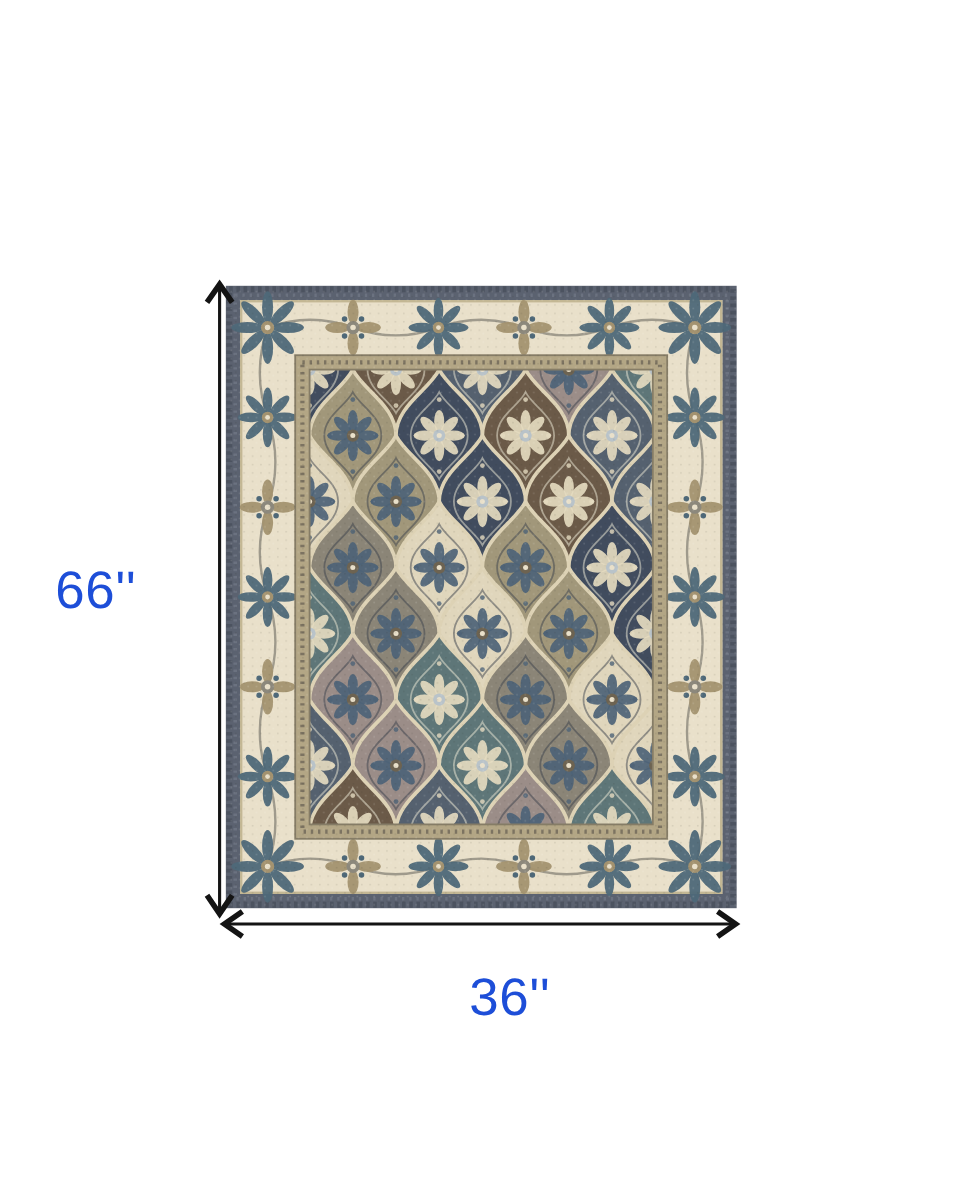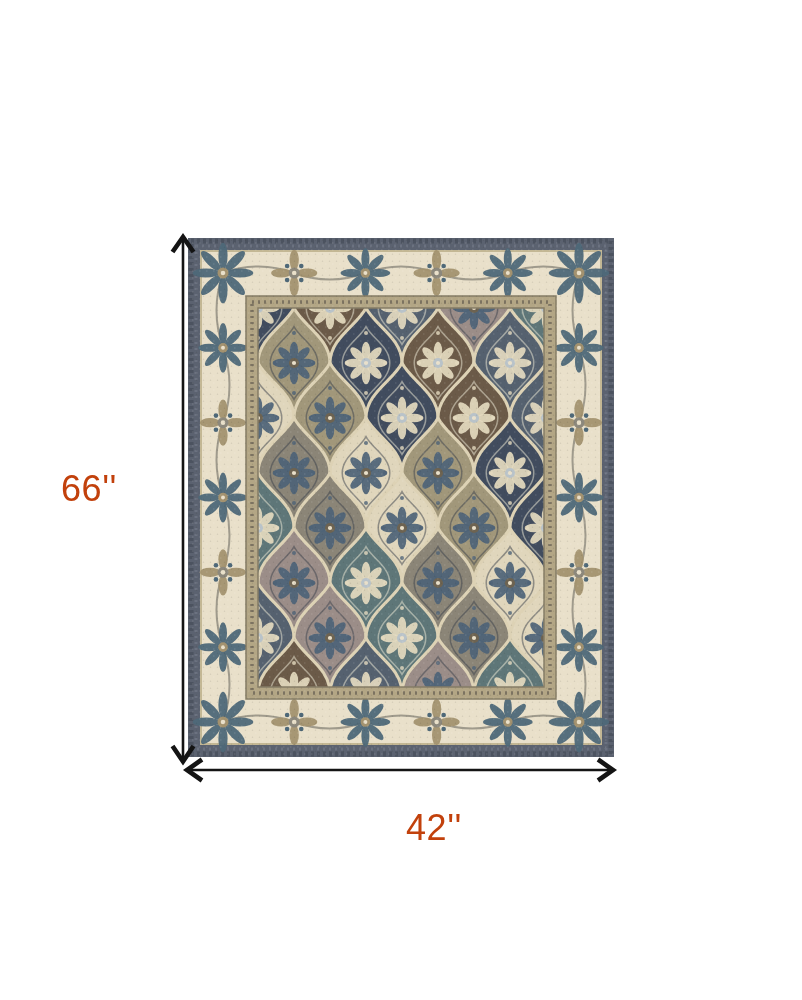--- a/index.html
+++ b/index.html
@@ -11,22 +11,22 @@
   }
   .stage { position: relative; width: 802px; height: 1000px; }
   .rug-wrap { position: absolute; left: 188px; top: 238px; width: 426px; height: 519px; }
   #rug-svg { display: block; }
   .dim-arrow { position: absolute; }
   #v-arrow { left: 168px; top: 230px; }
   #h-arrow { left: 180px; top: 755px; }
   .dim-arrow .shaft { stroke-width: 2.6; fill: none; }
   .dim-arrow .head { stroke-width: 4.6; fill: none; stroke-linejoin: miter; stroke-linecap: butt; }
   .dim-label {
-    position: absolute; width: 86px; text-align: center;
-    color: #c2410c; font-size: 36px; letter-spacing: 0.5px; line-height: 1;
+    position: absolute; width: 86px; 
+    color: #1d4ed8; font-size: 44px; letter-spacing: 0.5px; line-height: 1;
     user-select: none;
   }
   #height-label { left: 46px; top: 471px; }
   #width-label  { left: 391px; top: 810px; }
 </style>
 </head>
 <body>
 
 <div class="stage">
 
@@ -1154,15 +1154,15 @@
   </svg>
 
   <svg id="h-arrow" class="dim-arrow" width="440" height="30">
     <line class="shaft stroke" x1="9" y1="15" x2="431" y2="15" stroke="#141414"></line>
     <path class="head stroke" d="M22 4.5 L7 15 L22 25.5" stroke="#141414"></path>
     <path class="head stroke" d="M418 4.5 L433 15 L418 25.5" stroke="#141414"></path>
   </svg>
 
   <div id="height-label" class="dim-label">66''</div>
 
-  <div id="width-label" class="dim-label">42''</div>
+  <div id="width-label" class="dim-label">36''</div>
 
 </div>
 
 </body></html>

